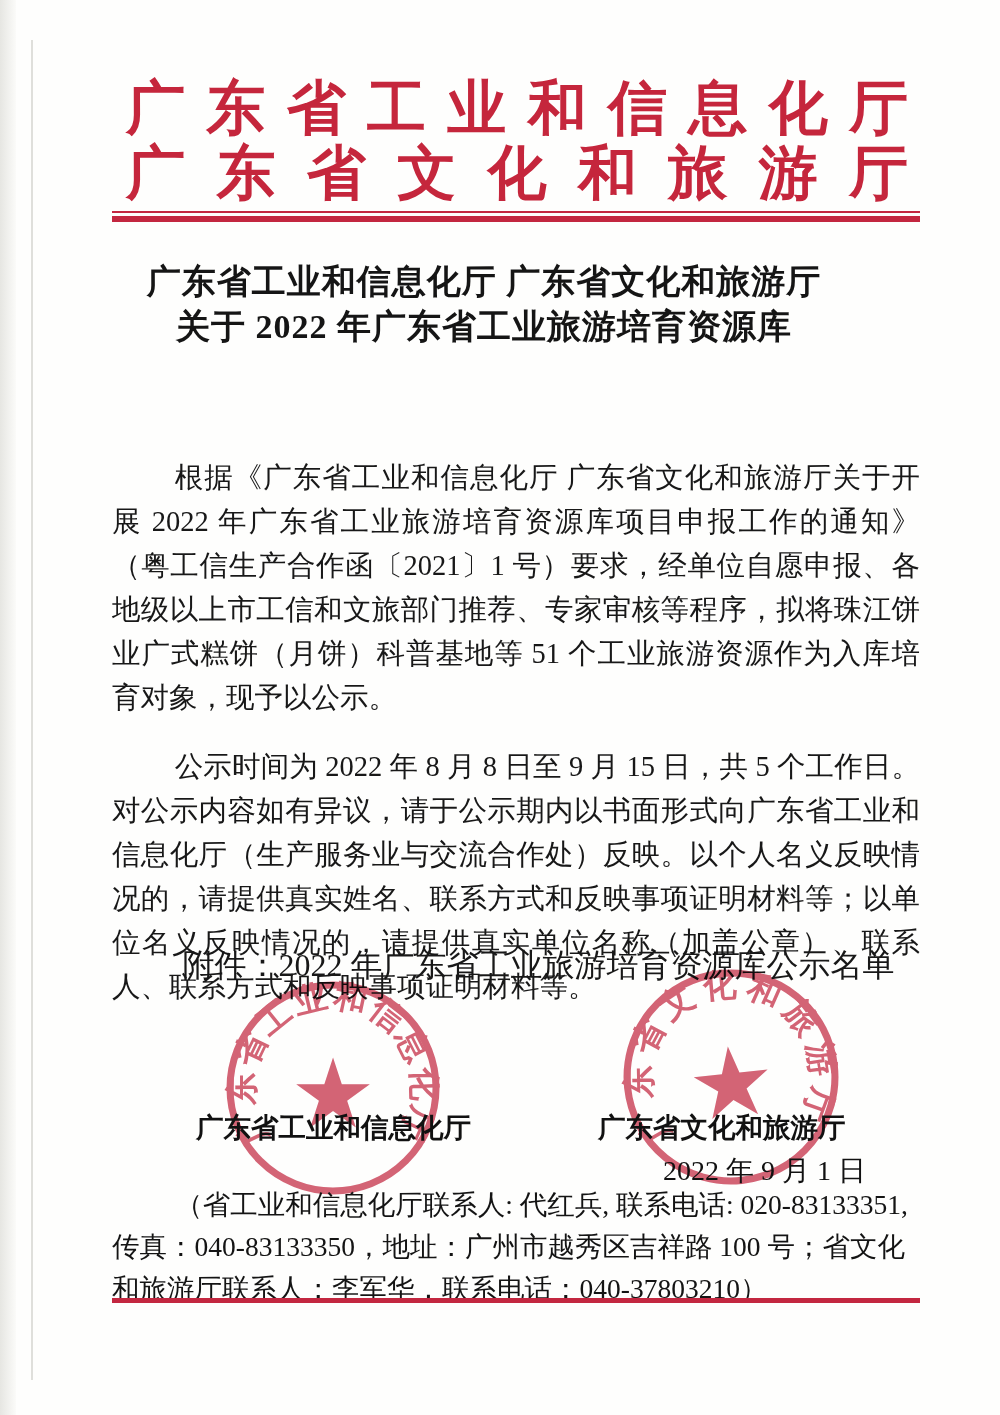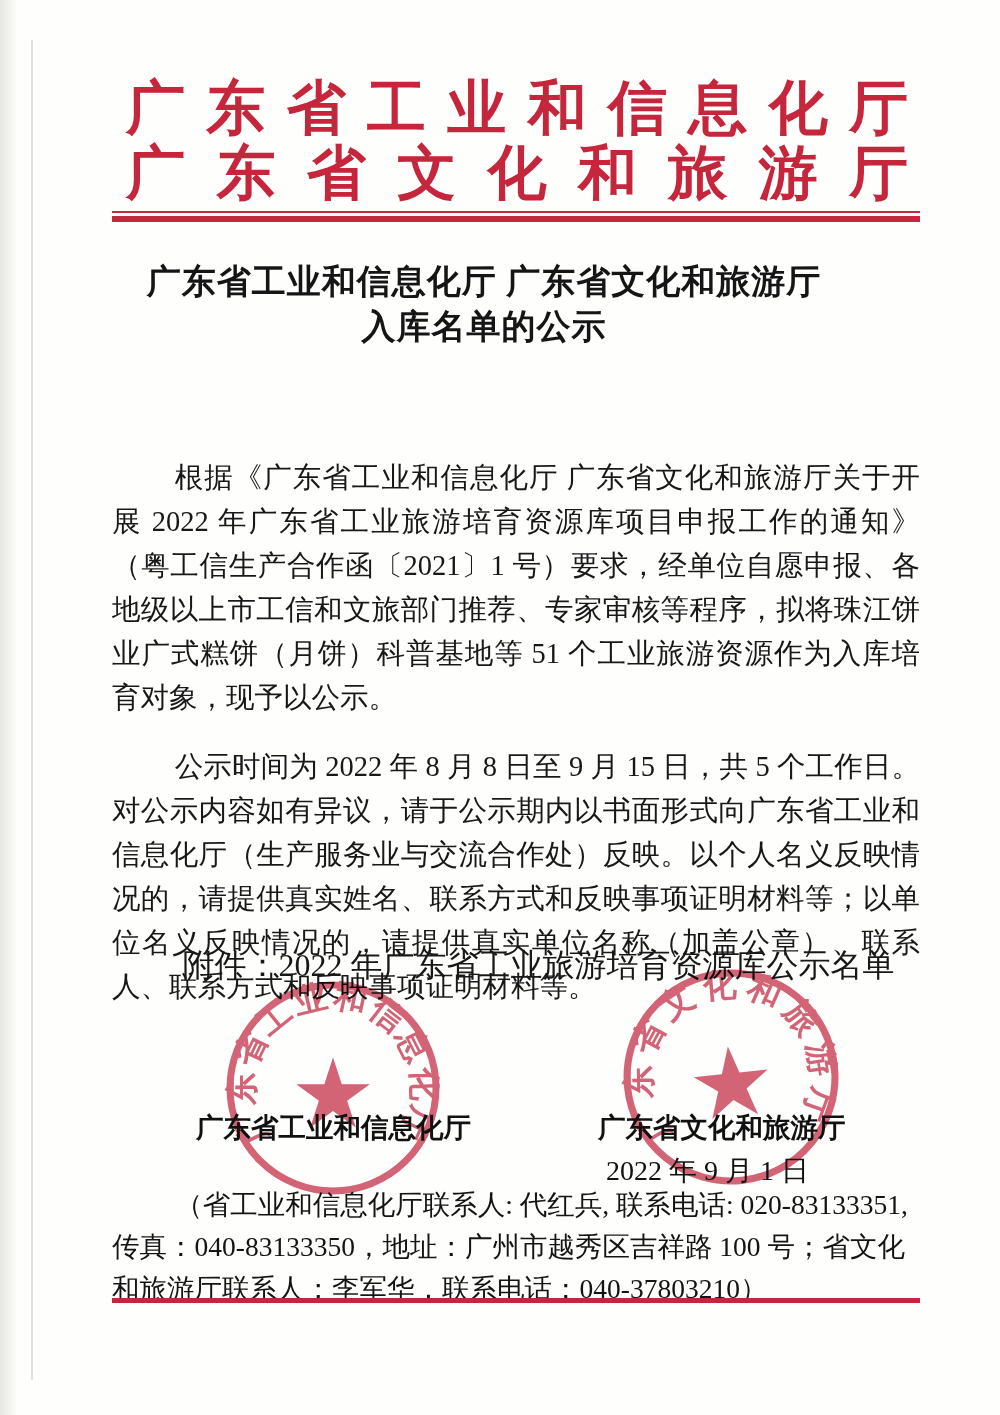--- a/index.html
+++ b/index.html
@@ -77,21 +77,21 @@
 
   
   .sig-org {
     position: absolute; top: 1110px; font-size: 27.5px; font-weight: 700;
     color: #111; white-space: nowrap;
   }
   .sig-org-left  { left: 196px; }
   .sig-org-right { left: 598px; }
   .sig-date {
     position: absolute; left: 606px; top: 1152px; width: 260px;
-    text-align: left; font-size: 28px; color: #111; white-space: nowrap;
+    text-align: right; font-size: 28px; color: #111; white-space: nowrap;
   }
 
   
   .contact {
     position: absolute; left: 112px; top: 1184px; width: 812px;
     font-size: 27.5px; line-height: 42px; color: #141414;
   }
   .contact-line-1 { text-indent: 2.3em; font-family: Liberation Serif, serif; }
 
   
@@ -131,21 +131,21 @@
         <span>旅</span>
         <span>游</span>
         <span>厅</span>
       </div>
   </div>
   <div class="rule-thin"></div>
   <div class="rule-thick"></div>
 
   <div class="doc-title">
     <div>广东省工业和信息化厅 广东省文化和旅游厅</div>
-    <div>入库名单的公示</div>
+    <div>关于 2022 年广东省工业旅游培育资源库</div>
   </div>
 
   <div class="doc-body">
     <p>根据《广东省工业和信息化厅 广东省文化和旅游厅关于开展 2022 年广东省工业旅游培育资源库项目申报工作的通知》（粤工信生产合作函〔2021〕1 号）要求，经单位自愿申报、各地级以上市工信和文旅部门推荐、专家审核等程序，拟将珠江饼业广式糕饼（月饼）科普基地等 51 个工业旅游资源作为入库培育对象，现予以公示。</p>
     <p>公示时间为 2022 年 8 月 8 日至 9 月 15 日，共 5 个工作日。对公示内容如有异议，请于公示期内以书面形式向广东省工业和信息化厅（生产服务业与交流合作处）反映。以个人名义反映情况的，请提供真实姓名、联系方式和反映事项证明材料等；以单位名义反映情况的，请提供真实单位名称（加盖公章）、联系人、联系方式和反映事项证明材料等。</p>
   </div>
 
   <div class="attachment">附件：2022 年广东省工业旅游培育资源库公示名单</div>
 
   <div class="seal seal-left">

